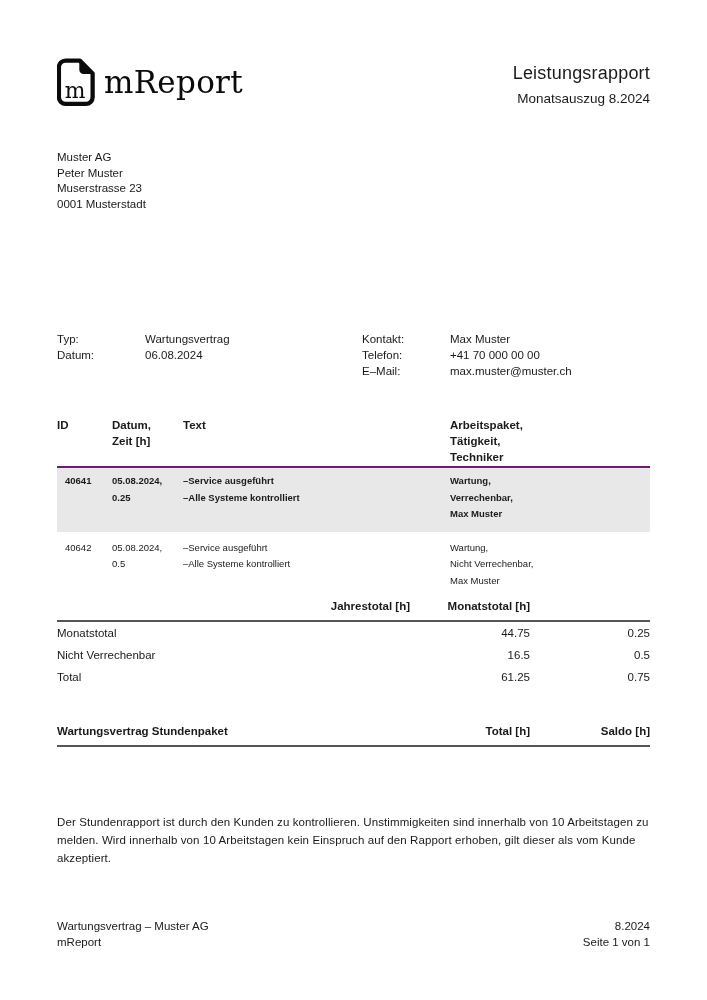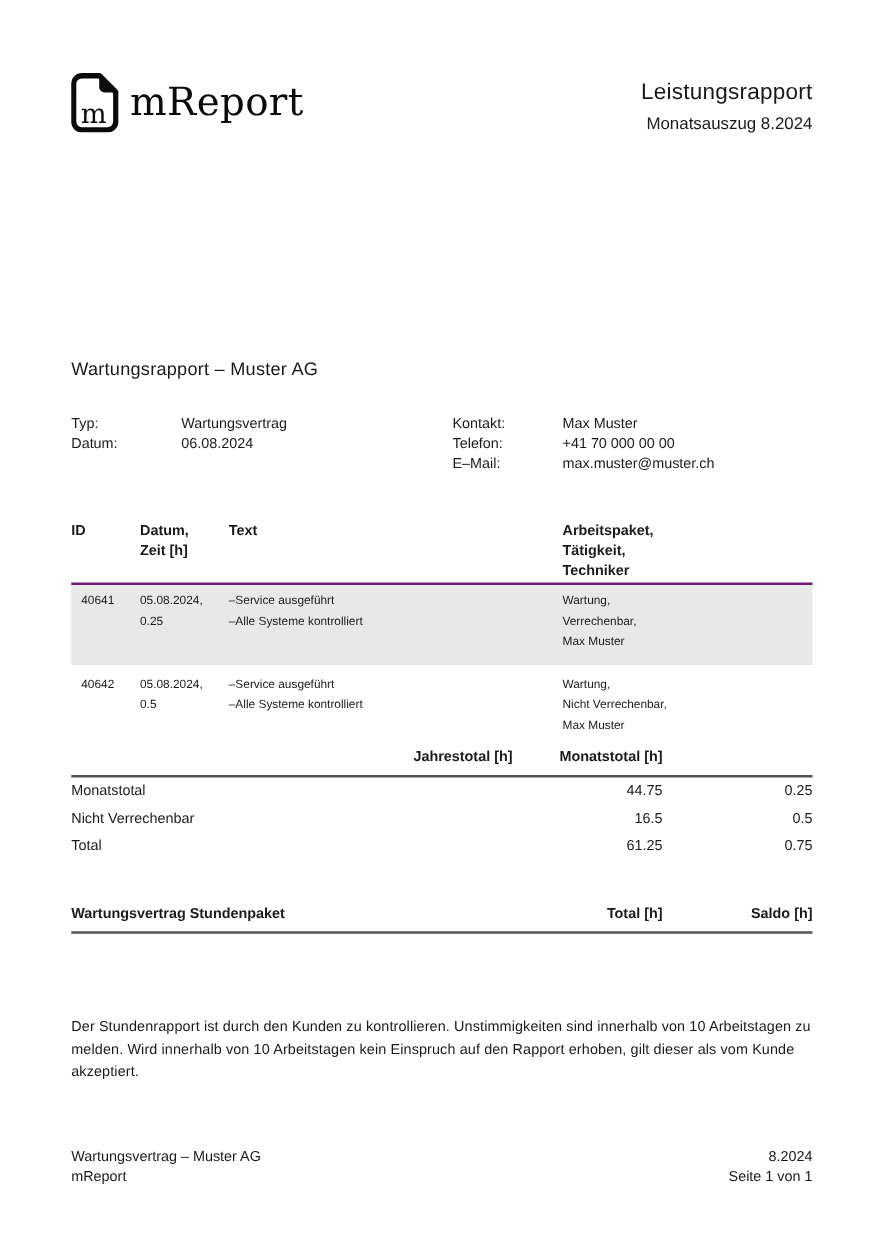--- a/index.html
+++ b/index.html
@@ -37,21 +37,21 @@
 
   
   .entries { top:417px; }
   .grid4 { display:grid; grid-template-columns:55px 71px 267px 1fr; }
   .entries-head {
     font-weight:bold; font-size:11.5px; line-height:16px;
     border-bottom:2px solid #701a75; padding-bottom:1px; min-height:45px;
   }
   .entries-head > div, .entry-row > div { white-space:pre-line; }
   .entry-row { font-size:9.5px; line-height:16.5px; padding:5px 0 9px; }
-  .entry-row.shaded { background:#e8e8e8; }
+  .entry-row.shaded { background:#e8e8e8;font-weight:bold; }
   .entry-row + .entry-row { margin-top:3px; }
   .cell-id { padding-left:8px; }
   .entries-head .cell-id { padding-left:0; }
 
   
   .grid3 { display:grid; grid-template-columns:1fr 120px 120px; }
   .sum-head {
     font-weight:bold; font-size:11.5px; line-height:15px;
     padding-bottom:6px; border-bottom:2px solid #555;
   }
@@ -84,22 +84,27 @@
         </svg>
       </span>
       <span class="logo-text">mReport</span>
     </div>
     <div class="header-right">
       <div class="doc-type">Leistungsrapport</div>
       <div class="doc-subtitle">Monatsauszug 8.2024</div>
     </div>
   </header>
 
-
-  <h1 class="abs doc-title">Wartungsrapport – Muster AG</h1>
+  <div class="abs recipient">
+    <div>Muster AG</div>
+    <div>Peter Muster</div>
+    <div>Muserstrasse 23</div>
+    <div>0001 Musterstadt</div>
+  </div>
+
 
   <div class="abs meta">
     <div class="meta-col left">
       <div class="meta-row">
         <span class="meta-label">Typ:</span>
         <span class="meta-value">Wartungsvertrag</span>
       </div>
       <div class="meta-row">
         <span class="meta-label">Datum:</span>
         <span class="meta-value">06.08.2024</span>

